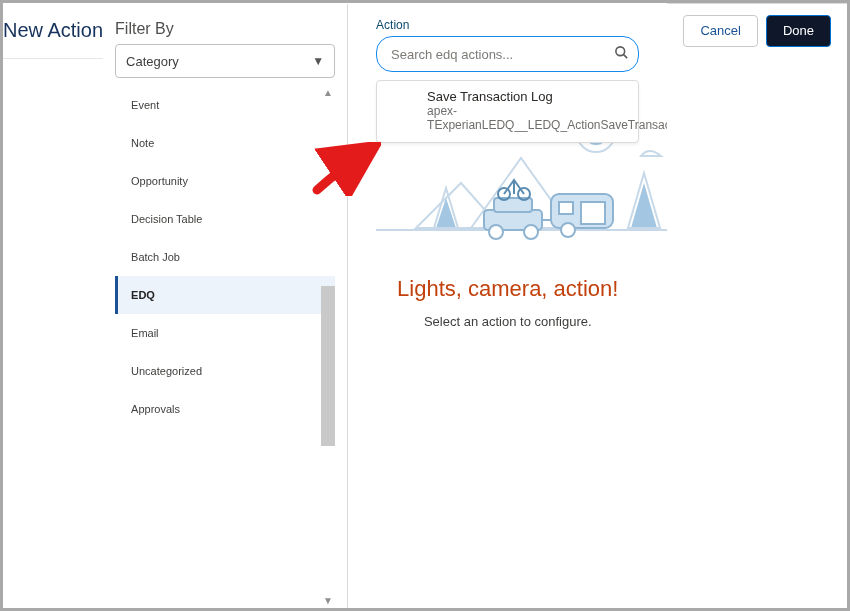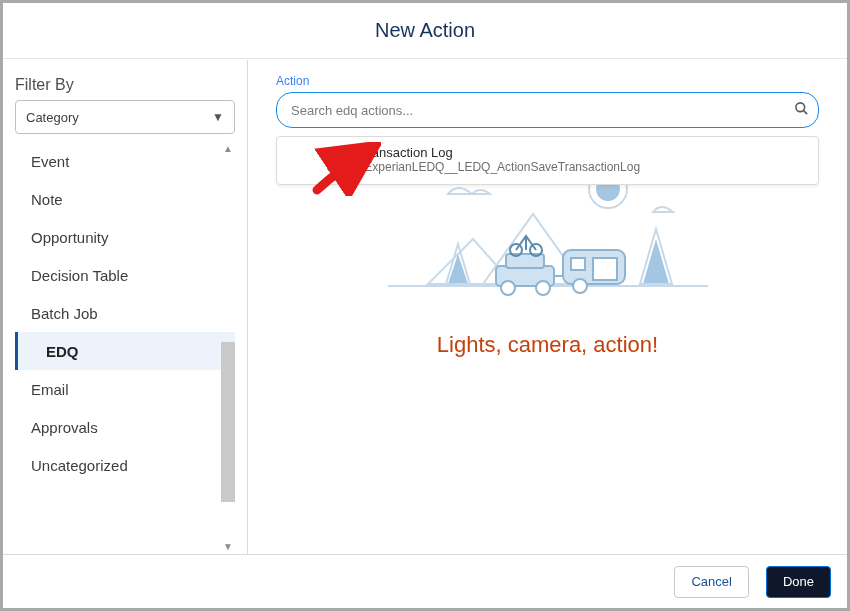--- a/index.html
+++ b/index.html
@@ -1,48 +1,48 @@
 <!DOCTYPE html>
 <html><head>
   <meta charset="utf-8">
   <style>
     *{box-sizing:border-box;margin:0;padding:0;}
     html,body{width:850px;height:611px;font-family:"Segoe UI",Arial,sans-serif;font-size:13px;color:#16325c;overflow:hidden;background:#fff;}
-    .frame{width:850px;height:611px;border:3px solid #a9a9a9;display:flex;flex-direction:column;overflow:hidden;}
+    .frame{width:850px;height:611px;border:3px solid #a9a9a9;display:flex;flex-direction:row;overflow:hidden;}
     .modal-header{height:56px;display:flex;align-items:center;justify-content:center;border-bottom:1px solid #e4e8eb;}
     .modal-header h1{font-size:20px;font-weight:400;color:#16325c;}
     .modal-body{flex:1;display:flex;overflow:hidden;border-top:1px solid #fff;}
     .sidebar{width:245px;border-right:1px solid #dddbda;padding:16px 12px 0 12px;display:flex;flex-direction:column;overflow:hidden;}
     .filter-label{font-size:16px;color:#514f4d;margin-bottom:6px;}
     .select{display:flex;align-items:center;justify-content:space-between;height:34px;border:1px solid #c0c0c0;border-radius:4px;padding:0 10px;font-size:13px;color:#3e3e3c;cursor:default;}
     .select .chev-icon{font-size:12px;color:#555;}
     .cat-scroll{flex:1;margin-top:8px;overflow:hidden;position:relative;}
     .cat-list{list-style:none;height:100%;overflow:hidden;}
-    .cat-item{height:38px;display:flex;align-items:center;padding-left:16px;font-size:15px;color:#3e3e3c;}
-    .cat-item.selected{background:#ecf3fb;border-left:3px solid #1b5297;padding-left:28px;font-weight:700;color:#222;}
+    .cat-item{height:38px;display:flex;align-items:center;padding-left:16px;font-size:11px;color:#3e3e3c;}
+    .cat-item.selected{background:#ecf3fb;border-left:3px solid #1b5297;padding-left:13px;font-weight:700;color:#222;}
     .scrollbar-track{position:absolute;right:0;top:0;bottom:0;width:14px;background:transparent;}
     .scrollbar-thumb{position:absolute;right:0;width:14px;background:#c9c9c9;top:200px;height:160px;border-radius:0;}
     .scroll-arrow-up,.scroll-arrow-down{position:absolute;right:0;width:14px;height:14px;color:#8e8e8e;font-size:10px;text-align:center;line-height:14px;}
     .scroll-arrow-up{top:0;} .scroll-arrow-down{bottom:0;}
     .main{flex:1;padding:14px 28px 0 28px;position:relative;overflow:hidden;}
-    .action-label{font-size:12px;color:#3b82f6;margin-bottom:4px;}
+    .action-label{font-size:12px;color:#0c4a6e;margin-bottom:4px;}
     .search-wrap{position:relative;margin-bottom:4px;}
     .search-input{width:100%;height:36px;border:1px solid #1589ee;border-radius:16px;padding:0 36px 0 14px;font-size:13px;color:#3e3e3c;}
     .search-input::placeholder{color:#7d7a77;}
     .search-icon{position:absolute;right:10px;top:50%;transform:translateY(-50%);font-size:15px;color:#5a5a5a;}
     .dropdown{position:absolute;left:28px;right:28px;top:76px;border:1px solid #dddbda;border-radius:4px;background:#fff;box-shadow:0 2px 3px rgba(0,0,0,0.06);z-index:5;}
     .dd-item{padding:8px 14px 10px 50px;font-size:13px;}
     .dd-title{color:#2b2826;}
     .dd-sub{color:#706e6b;font-size:12px;}
     .illus-block{position:relative;z-index:1;text-align:center;}
     .illus{margin:22px auto 0;width:320px;height:155px;}
     .headline{font-size:22px;color:#c2410c;margin-top:20px;font-weight:400;}
     .subline{font-size:13px;color:#3e3e3c;margin-top:12px;}
     .arrow-annot{position:absolute;left:311px;top:142px;z-index:10;pointer-events:none;}
-    .modal-footer{height:54px;border-top:1px solid #dddbda;display:flex;align-items:center;justify-content:flex-end;padding:0 16px;gap:17px;}
+    .modal-footer{height:54px;border-top:1px solid #dddbda;display:flex;align-items:center;justify-content:flex-end;padding:0 16px;gap:8px;}
     .btn{height:32px;padding:0 16px;border-radius:4px;font-size:13px;cursor:pointer;}
     .btn-neutral{background:#fff;border:1px solid #c9c9c9;color:#1b5297;}
     .btn-brand{background:#0f172a;border:1px solid #0070d2;color:#fff;}
   </style>
 </head>
 <body>
 
 <div class="frame">
 
   <div class="modal-header">
@@ -74,24 +74,24 @@
           <li class="cat-item">
               <span>Batch Job</span>
             </li>
           <li class="cat-item selected">
               <span>EDQ</span>
             </li>
           <li class="cat-item">
               <span>Email</span>
             </li>
           <li class="cat-item">
-              <span>Approvals</span>
+              <span>Uncategorized</span>
             </li>
           <li class="cat-item">
-              <span>Uncategorized</span>
+              <span>Approvals</span>
             </li>
         </ul>
         <div class="scrollbar-track">
           <div class="scroll-arrow-up">▲</div>
           <div class="scrollbar-thumb"></div>
           <div class="scroll-arrow-down">▼</div>
         </div>
       </div>
     </aside>
 
@@ -143,20 +143,21 @@
           <rect x="118" y="100" width="38" height="14" rx="3" fill="#cfe2f1" stroke="#8fb4d1" stroke-width="2"></rect>
           <circle cx="120" cy="134" r="7" fill="#fff" stroke="#8fb4d1" stroke-width="2"></circle>
           <circle cx="155" cy="134" r="7" fill="#fff" stroke="#8fb4d1" stroke-width="2"></circle>
           <line x1="166" y1="122" x2="175" y2="122" stroke="#8fb4d1" stroke-width="2"></line>
 
           <circle cx="128" cy="96" r="6" fill="none" stroke="#5a8bb0" stroke-width="2"></circle>
           <circle cx="148" cy="96" r="6" fill="none" stroke="#5a8bb0" stroke-width="2"></circle>
           <path d="M128 96 L138 82 L148 96 M138 82 L138 96" stroke="#5a8bb0" stroke-width="2" fill="none"></path>
         </svg>
         <div class="headline">Lights, camera, action!</div>
+        <div class="subline">Select an action to configure.</div>
       </div>
 
     </section>
   </div>
 
   <svg class="arrow-annot" width="70" height="54">
     <defs>
         <marker id="ah" markerWidth="7" markerHeight="7" refX="5" refY="3.5" orient="auto">
           <polygon points="0 0, 7 3.5, 0 7" fill="#e31b1b"></polygon>
         </marker>

